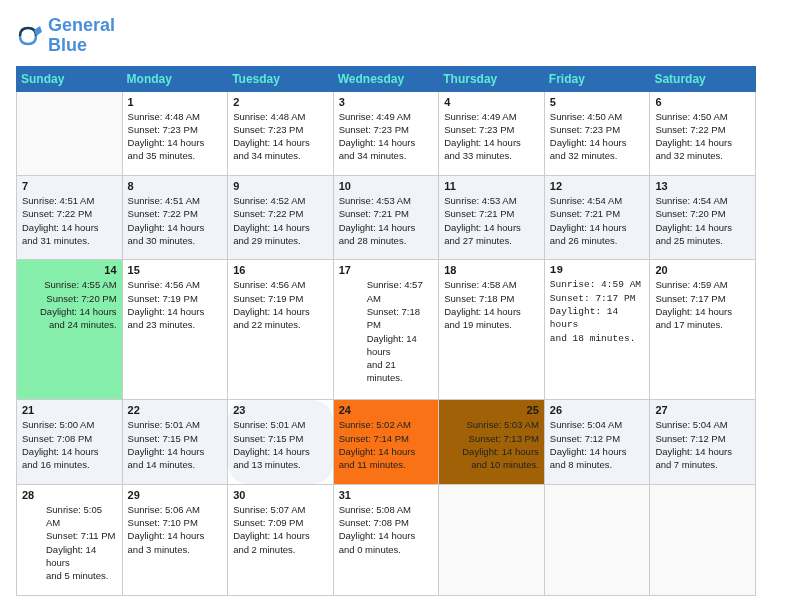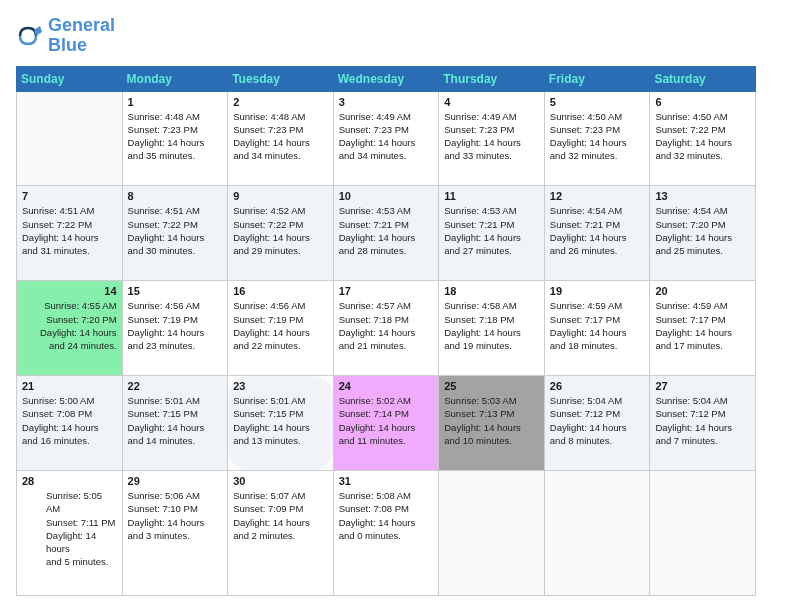--- a/index.html
+++ b/index.html
@@ -244,33 +244,33 @@
           </td>
           <td style="background: rgb(255, 255, 255);">
             <span class="day-number">16</span>
             <div class="day-info" style="white-space: pre-line;">Sunrise: 4:56 AM
 Sunset: 7:19 PM
 Daylight: 14 hours
 and 22 minutes.</div>
           </td>
           <td style="background: rgb(255, 255, 255);">
             <span class="day-number">17</span>
-            <div class="day-info" style="white-space: pre-line;">Sunrise: 4:57 AM
+            <div class="day-info" style="white-space: pre-line; margin-left: 28px;">Sunrise: 4:57 AM
 Sunset: 7:18 PM
 Daylight: 14 hours
 and 21 minutes.</div>
           </td>
           <td style="background: rgb(255, 255, 255);">
             <span class="day-number">18</span>
             <div class="day-info" style="white-space: pre-line;">Sunrise: 4:58 AM
 Sunset: 7:18 PM
 Daylight: 14 hours
 and 19 minutes.</div>
           </td>
-          <td style="background: rgb(255, 255, 255);">
+          <td style="background: rgb(255, 255, 255); font-family: Liberation Mono, monospace;">
             <span class="day-number">19</span>
             <div class="day-info" style="white-space: pre-line;">Sunrise: 4:59 AM
 Sunset: 7:17 PM
 Daylight: 14 hours
 and 18 minutes.</div>
           </td>
           <td style="background: rgb(255, 255, 255);">
             <span class="day-number">20</span>
             <div class="day-info" style="white-space: pre-line;">Sunrise: 4:59 AM
 Sunset: 7:17 PM
@@ -293,28 +293,28 @@
 Daylight: 14 hours
 and 14 minutes.</div>
           </td>
           <td style="background: rgb(240, 244, 248); border-radius: 20px;">
             <span class="day-number">23</span>
             <div class="day-info" style="white-space: pre-line;">Sunrise: 5:01 AM
 Sunset: 7:15 PM
 Daylight: 14 hours
 and 13 minutes.</div>
           </td>
-          <td style="background: #f0abfc; margin-left: 34px;">
+          <td style="background: #f97316; margin-left: 34px;">
             <span class="day-number">24</span>
             <div class="day-info" style="white-space: pre-line;">Sunrise: 5:02 AM
 Sunset: 7:14 PM
 Daylight: 14 hours
 and 11 minutes.</div>
           </td>
-          <td style="background: #a3a3a3;">
+          <td style="background: #a16207; text-align: right;">
             <span class="day-number">25</span>
             <div class="day-info" style="white-space: pre-line;">Sunrise: 5:03 AM
 Sunset: 7:13 PM
 Daylight: 14 hours
 and 10 minutes.</div>
           </td>
           <td style="background: rgb(240, 244, 248);">
             <span class="day-number">26</span>
             <div class="day-info" style="white-space: pre-line;">Sunrise: 5:04 AM
 Sunset: 7:12 PM

